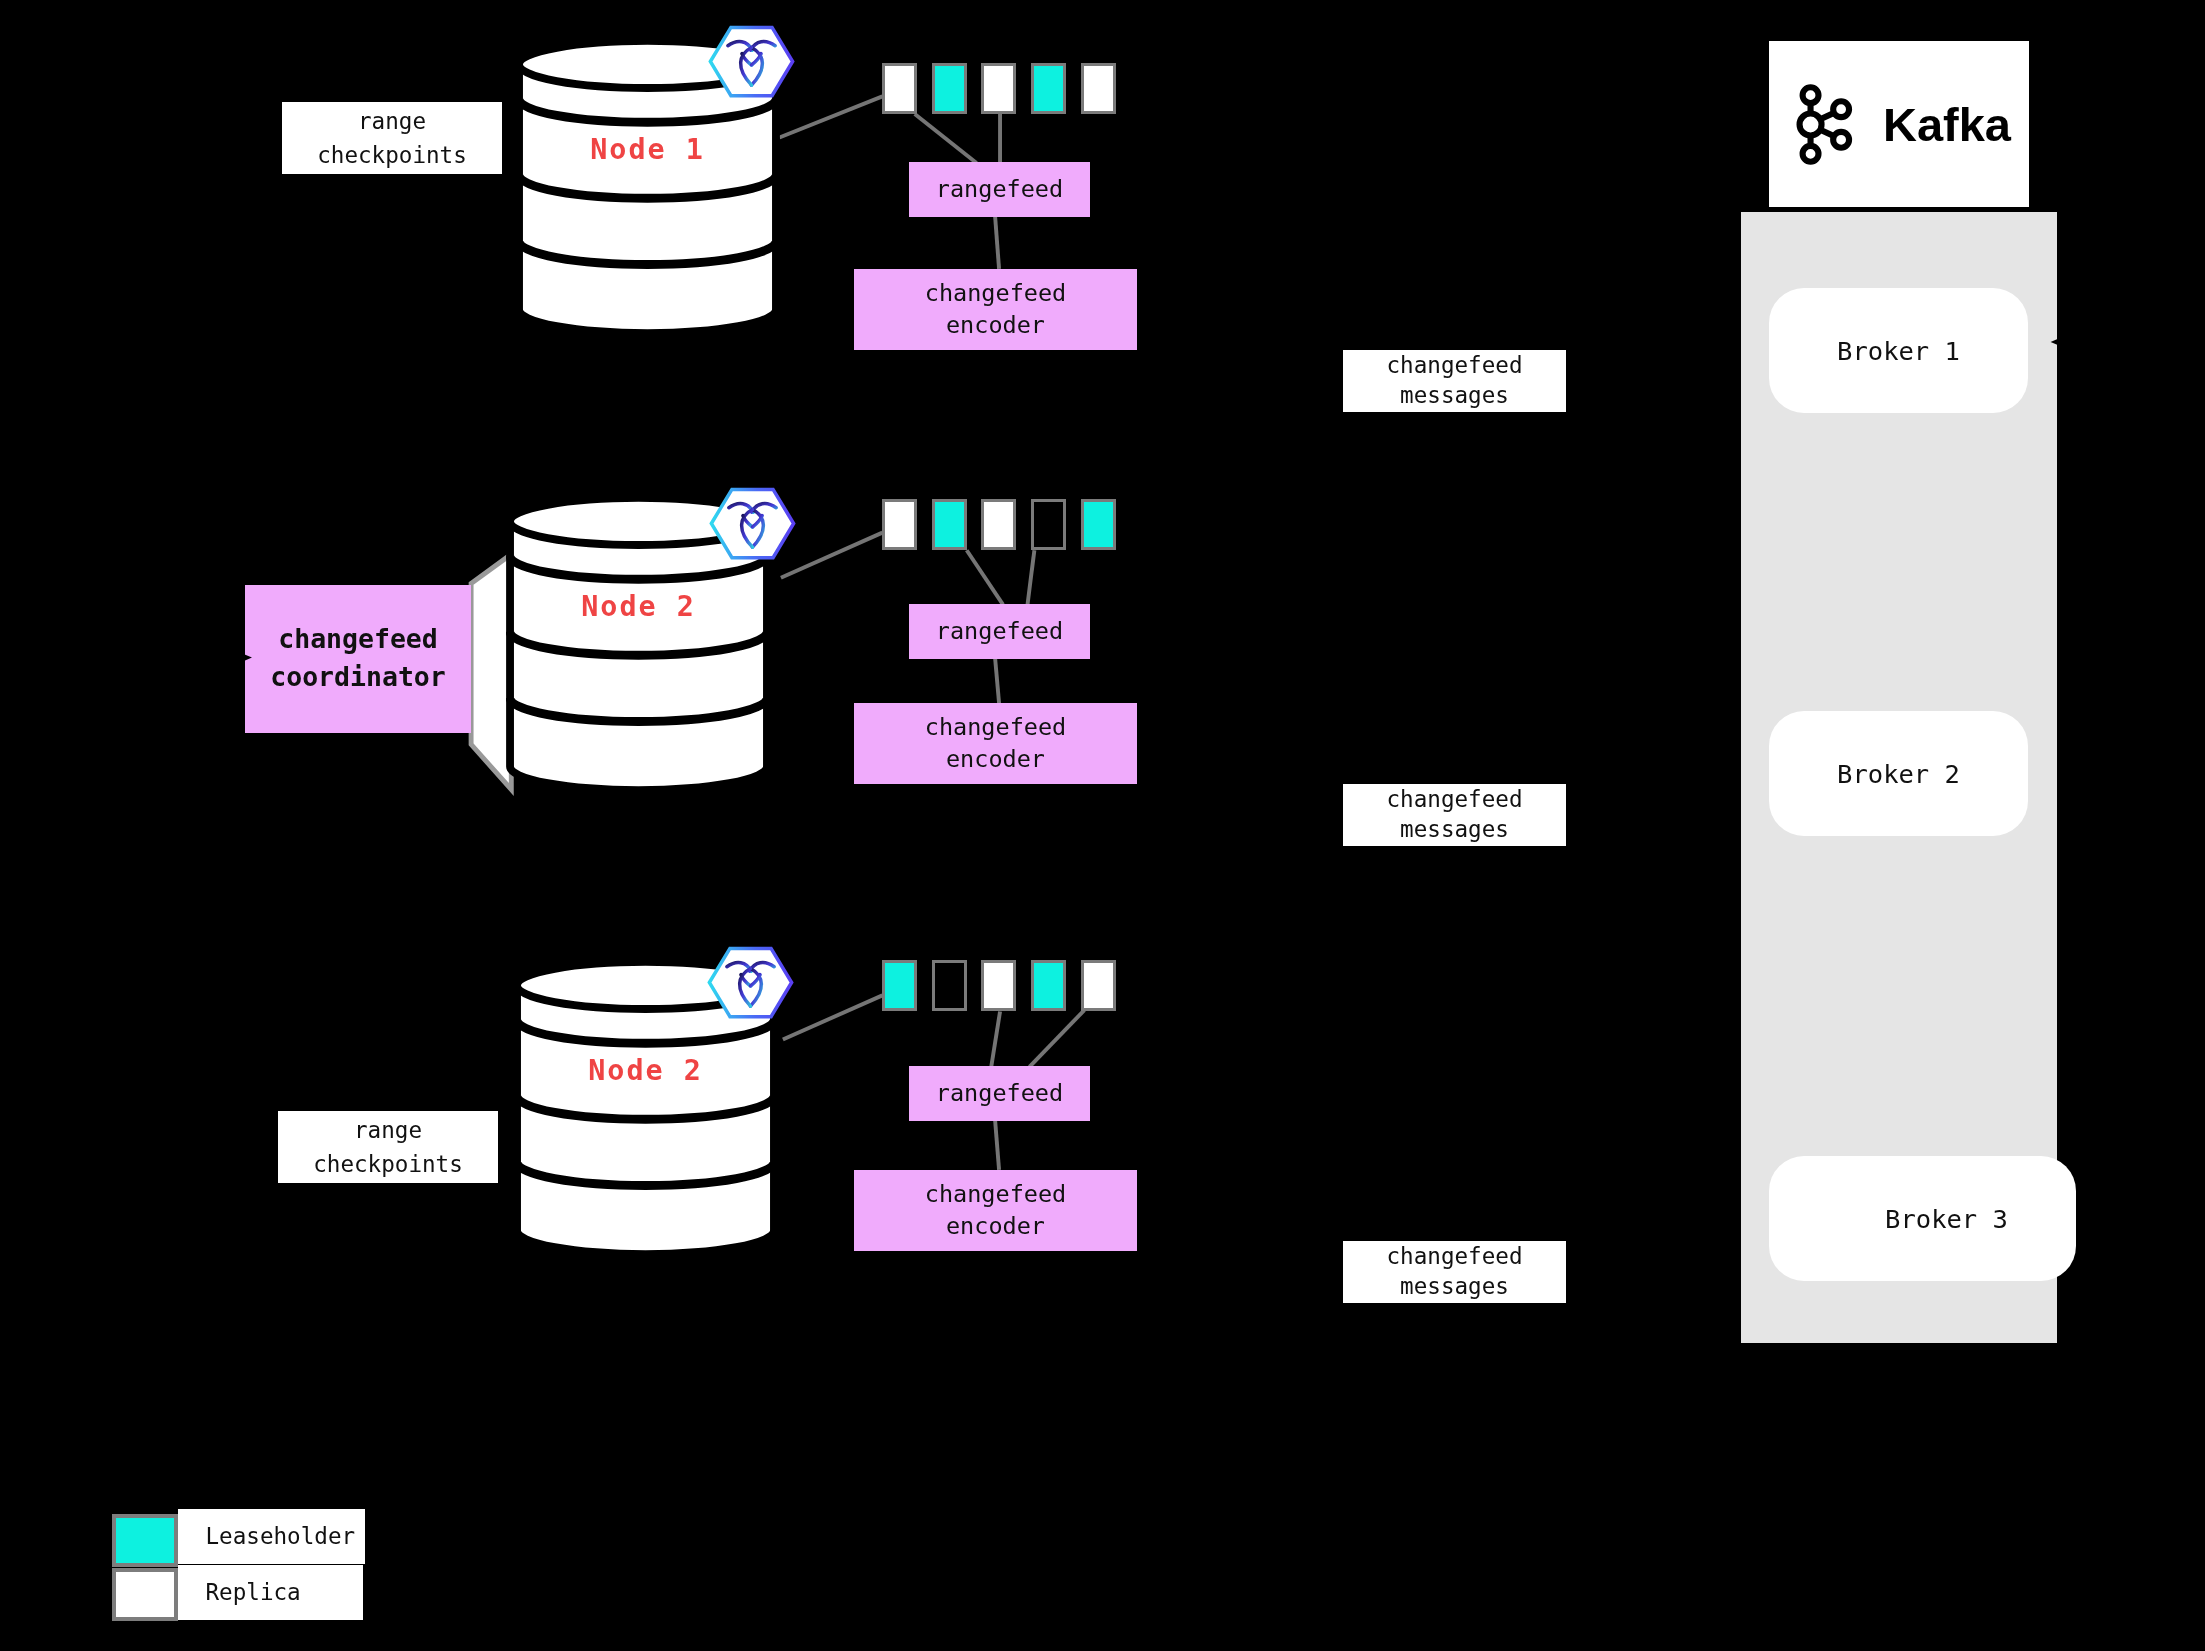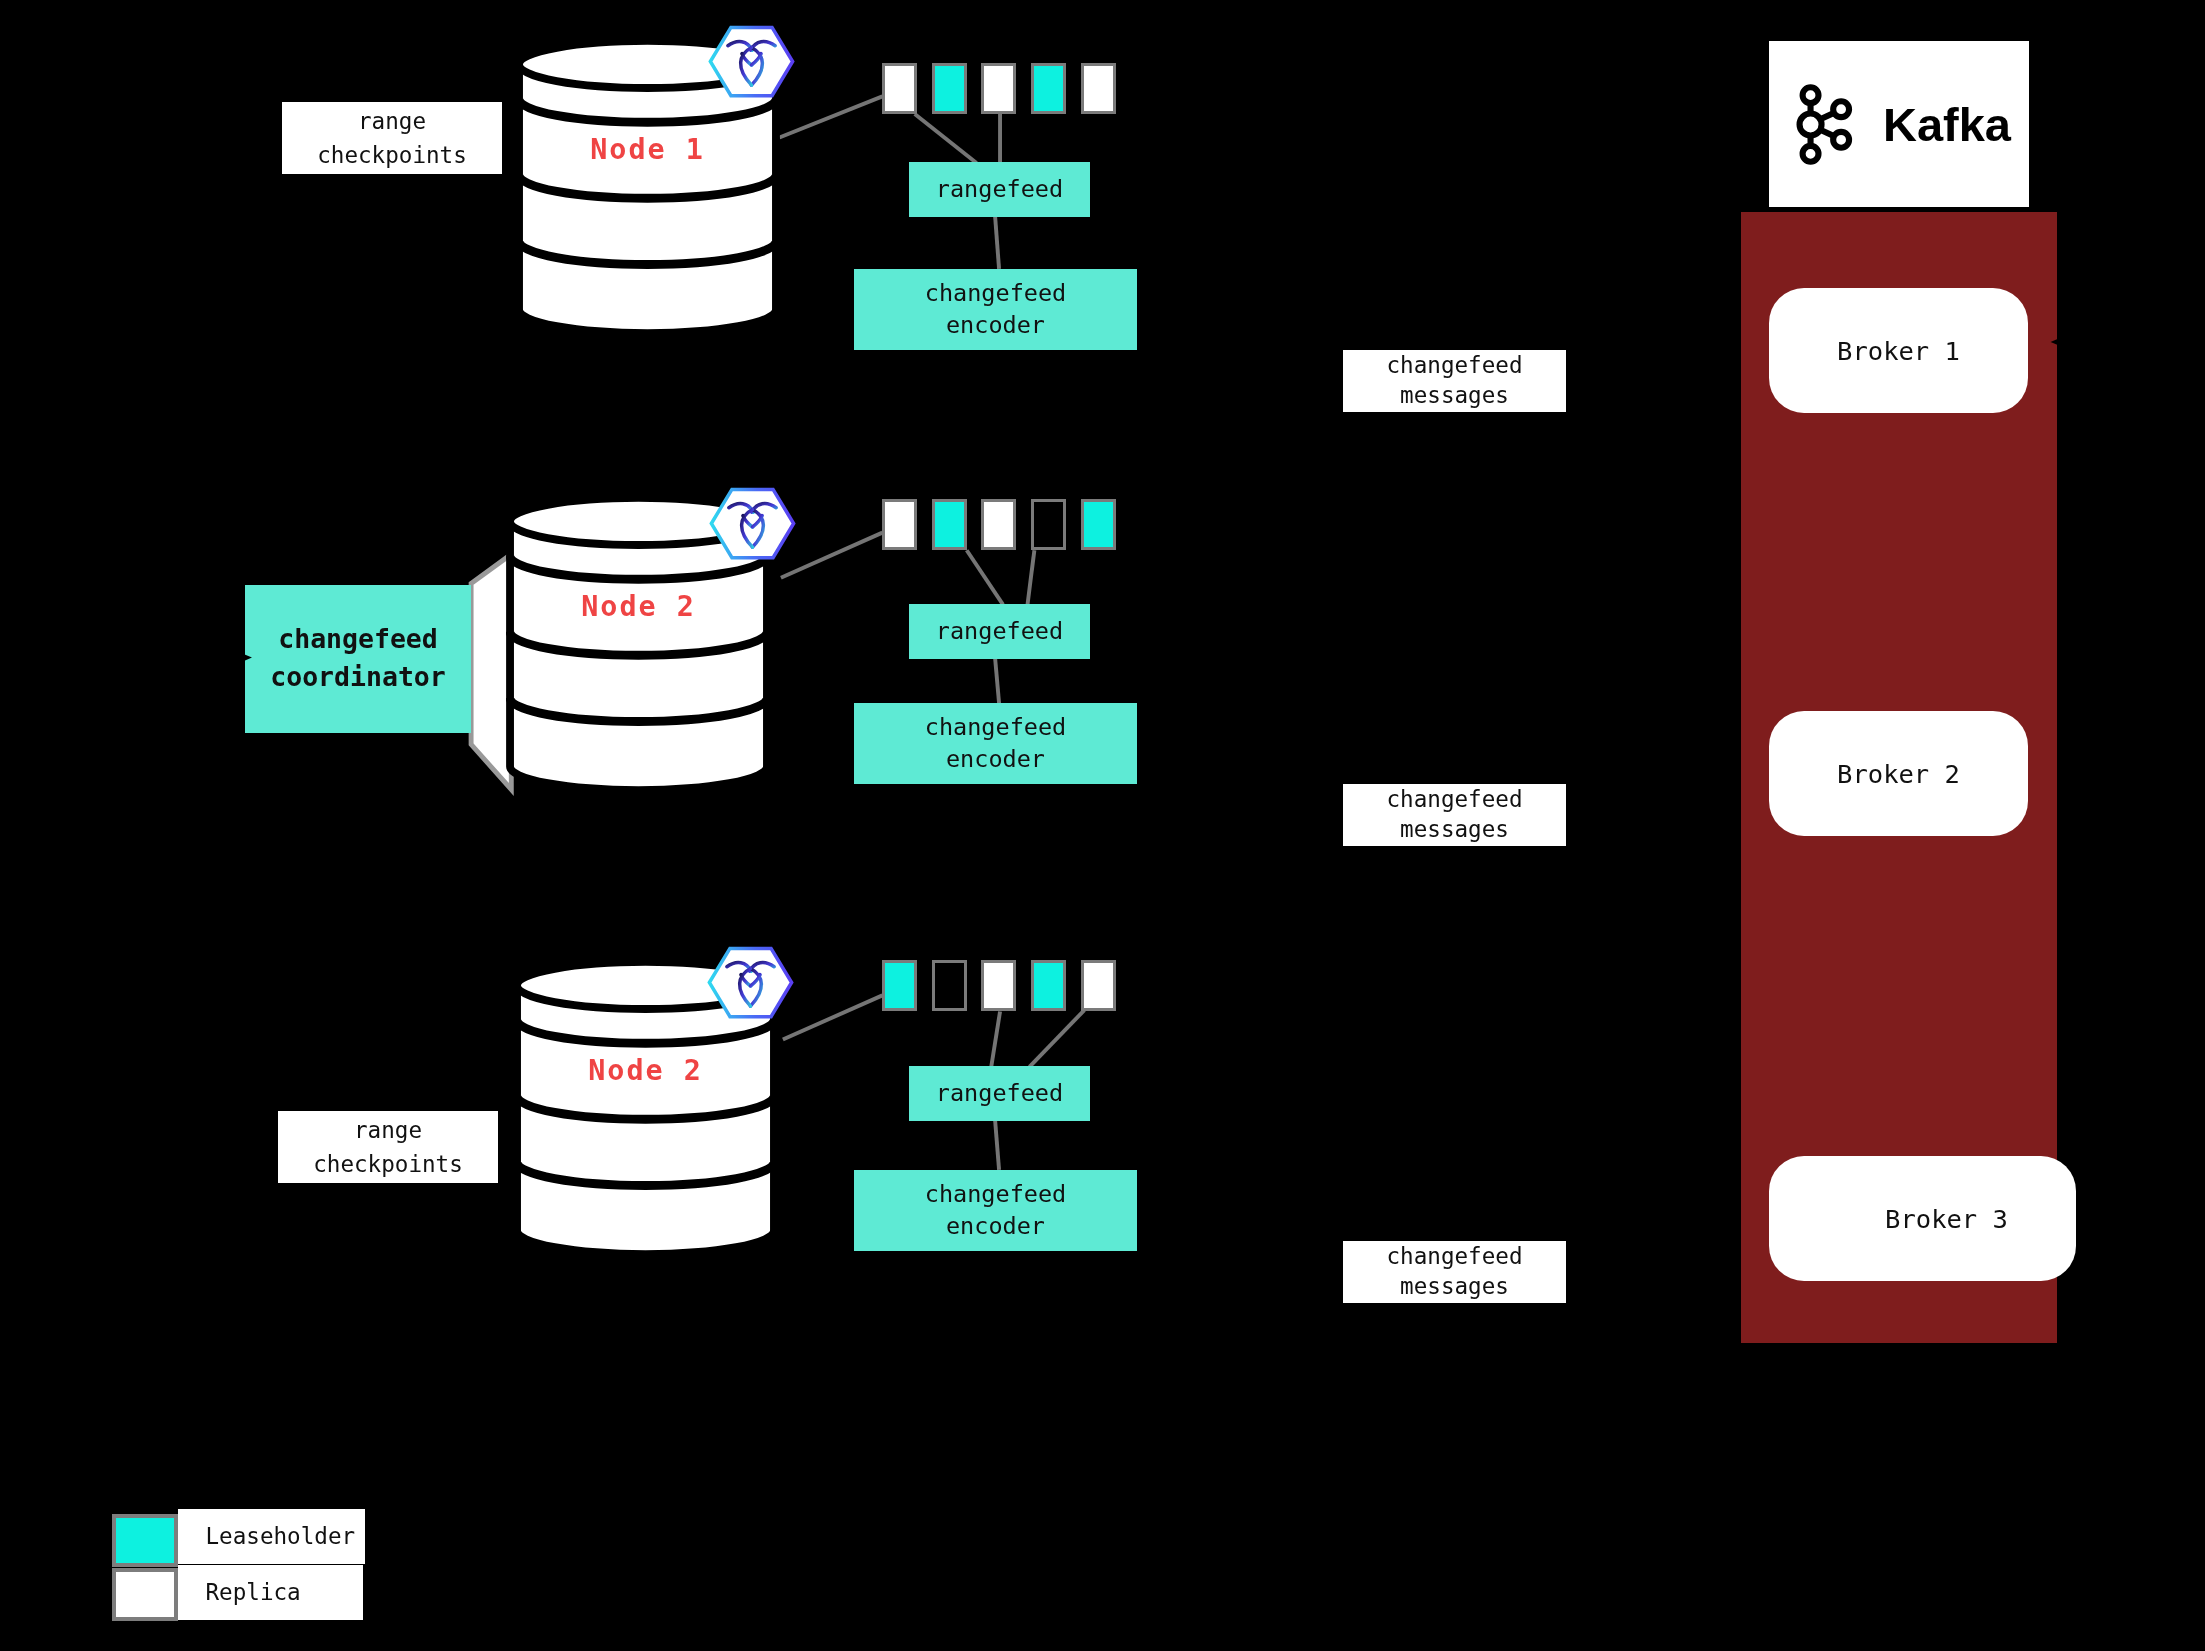--- a/index.html
+++ b/index.html
@@ -14,33 +14,33 @@
   .node-label{z-index:3;width:265px;text-align:center;font-size:28.4px;font-weight:bold;
               color:#ef4444;letter-spacing:2px;}
   .badge{z-index:4;}
   
   .ranges-row{display:flex;gap:14.7px;z-index:2;}
   .range{width:35px;height:51px;border:3.9px solid #7b7b7b;box-sizing:border-box;}
   .range.teal{background:#0df1e0;}
   .range.white{background:#ffffff;}
   .range.empty{background:transparent;}
   
-  .gray-box{background:#5eead4;text-align:center;white-space:pre-line;z-index:2;}
+  .gray-box{background:#f0abfc;text-align:center;white-space:pre-line;z-index:2;}
   .white-box{background:#ffffff;text-align:center;white-space:pre-line;z-index:2;}
   .rangefeed{width:181px;height:55px;line-height:55px;font-size:23.5px;}
   .encoder{width:283px;height:81px;font-size:23.5px;line-height:32px;padding-top:7.8px;box-sizing:border-box;}
   .side-label{width:220px;height:72px;font-size:22.6px;line-height:34px;padding-top:2px;box-sizing:border-box;}
   .msgs{width:223px;height:62px;font-size:22.6px;line-height:30px;}
   .coordinator{width:226px;height:148px;font-size:26.5px;font-weight:bold;line-height:38px;
                padding-top:35px;box-sizing:border-box;}
   
   .kafka-box{width:260px;height:166px;background:#fff;z-index:2;display:flex;align-items:center;
              justify-content:center;gap:12.7px;}
   .kafka-text{font-family:"Liberation Sans",sans-serif;font-weight:bold;font-size:47px;color:#000;}
-  .broker-wall{width:316px;height:1131px;background:#7f1d1d;z-index:0;}
+  .broker-wall{width:316px;height:1131px;background:#e5e5e5;z-index:0;}
   .broker{position:absolute;left:28px;width:259px;height:125px;background:#fff;border-radius:35px;
           display:flex;align-items:center;justify-content:center;font-size:25.5px;z-index:2;}
   
   .pill{width:474px;height:49px;background:#fff;border-radius:27.5px;text-align:center;
         line-height:49px;font-size:25.5px;z-index:2;}
   
   .legend-square{width:66px;height:53px;border:4.9px solid #7d7d7d;box-sizing:border-box;z-index:2;}
   .legend-square.teal{background:#0df1e0;}
   .legend-square.white{background:#fff;}
   .legend-label{background:#fff;font-size:22.6px;line-height:55px;height:55px;padding-left:27.5px;

